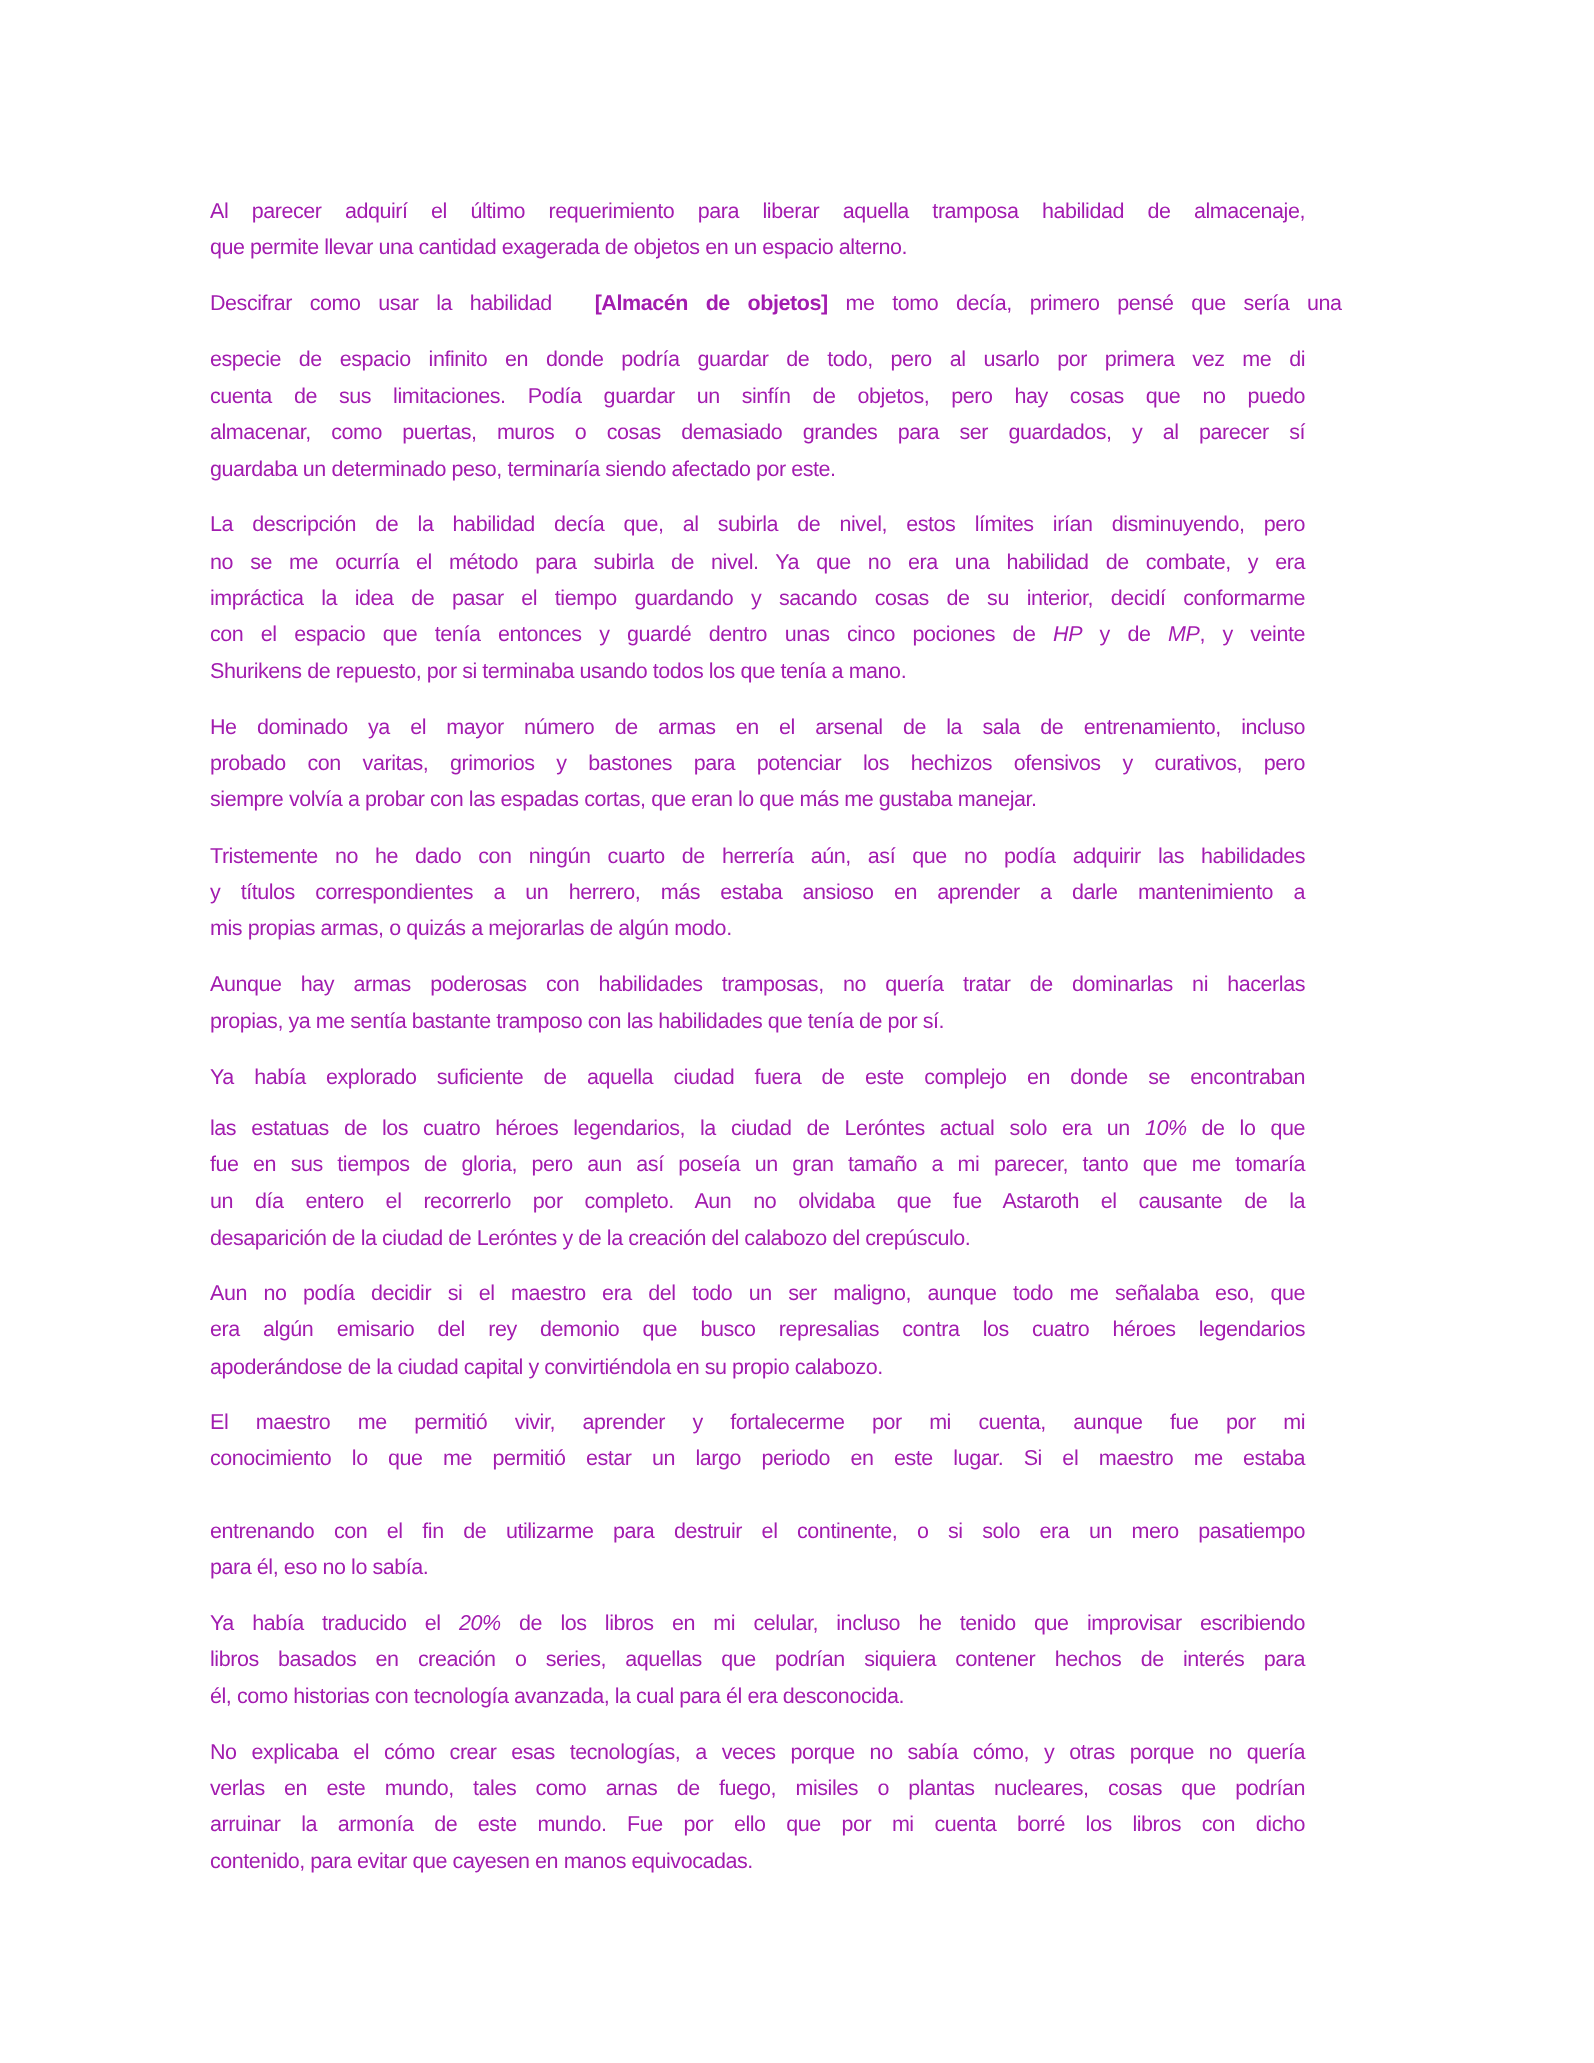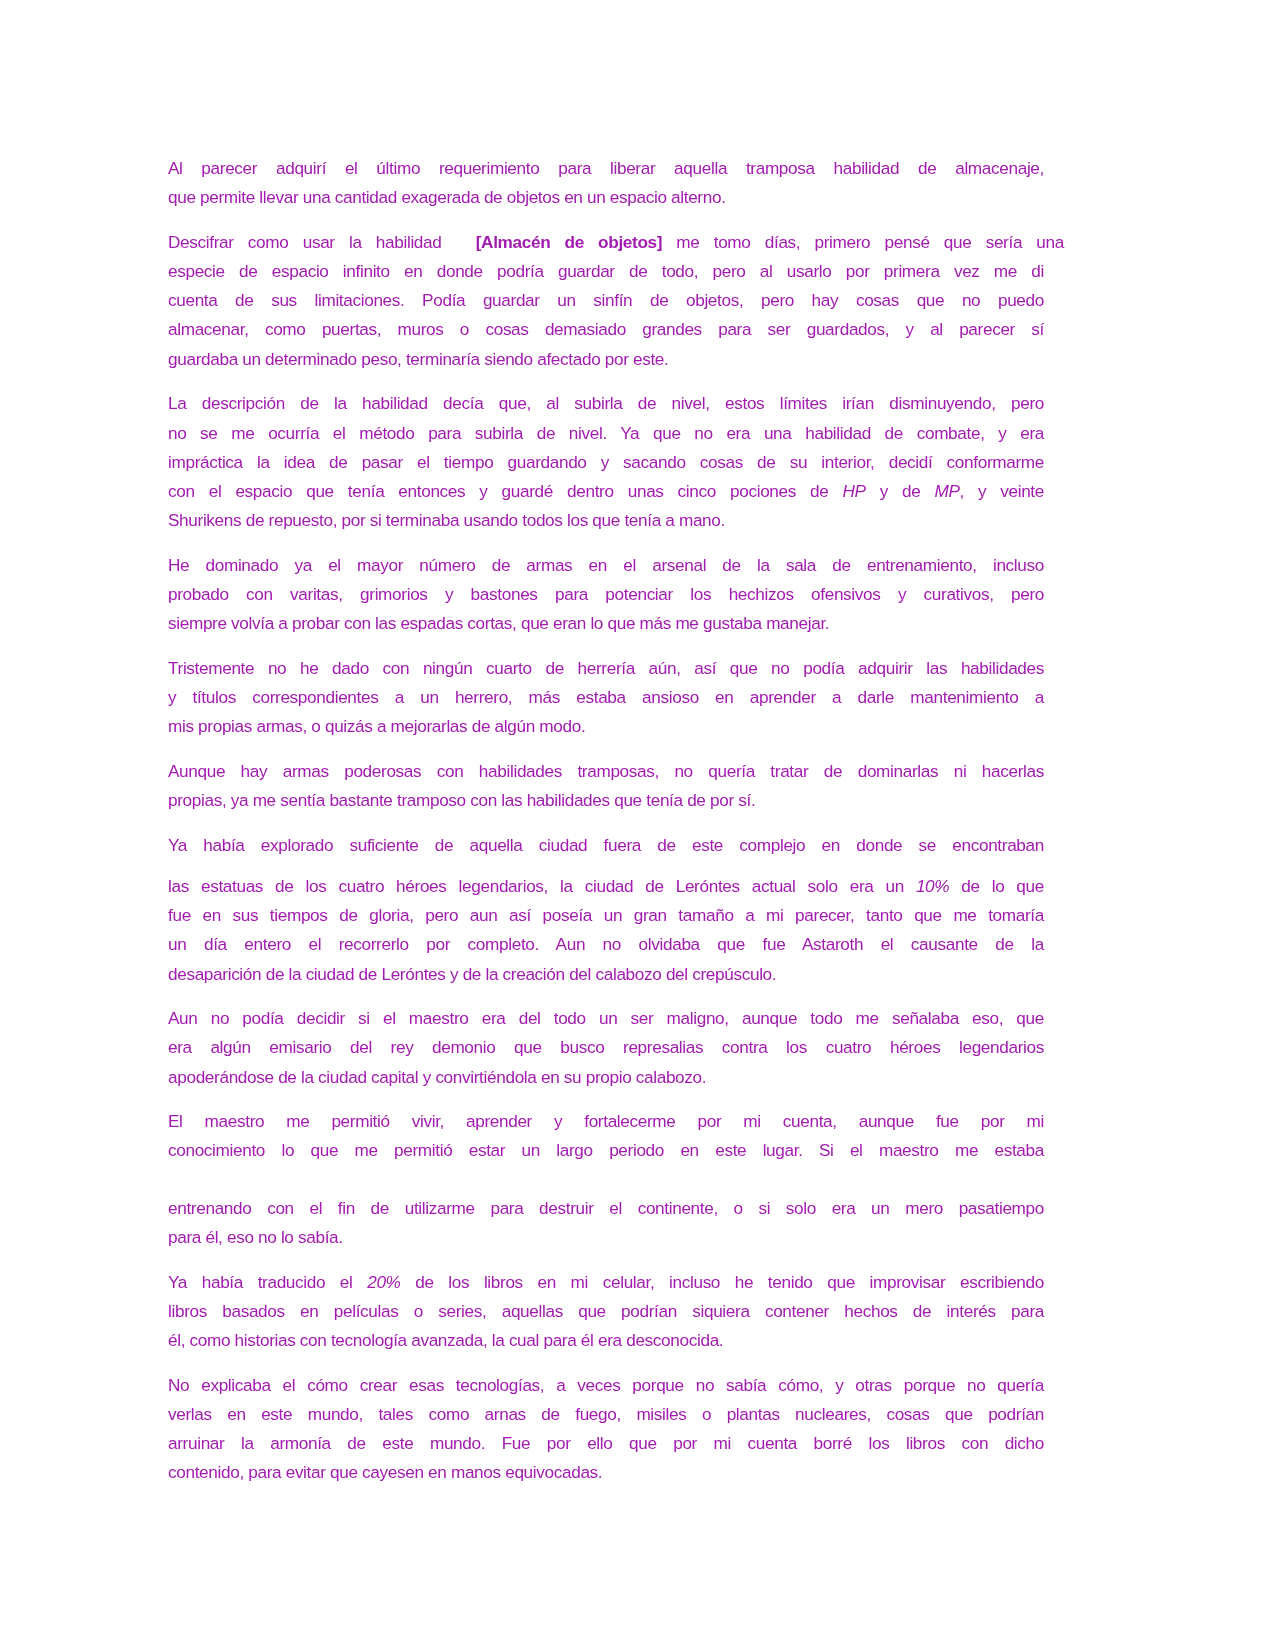--- a/index.html
+++ b/index.html
@@ -27,22 +27,22 @@
 </head>
 <body>
 
 <div class="page">
   <div class="text-column" id="text-column">
       <div class="para">
         <span class="line" style="display: block; width: auto; word-spacing: 14.3646px;"><span>Al parecer adquirí el último requerimiento para liberar aquella tramposa habilidad de almacenaje,</span></span>
         <span class="line last"><span>que permite llevar una cantidad exagerada de objetos en un espacio alterno.</span></span>
       </div>
       <div class="para">
-        <span class="line" style="display: block; width: auto; word-spacing: 9.79375px;"><span>Descifrar como usar la habilidad </span><span class="b">[Almacén de objetos]</span><span> me tomo días, primero pensé que sería una</span></span>
-        <span class="line" style="display: block; width: auto; word-spacing: 9.85662px;"><span>especie de espacio infinito en donde podría guardar de todo, pero al usarlo por primera vez me di</span></span>
+        <span class="line" style="display: block; width: auto; word-spacing: 9.79375px;"><span>Descifrar como usar la habilidad </span><span class="b">[Almacén de objetos]</span><span> me tomo decía, primero pensé que sería una</span></span>
+        <span class="line" style="display: block; width: auto; word-spacing: 9.85662px; margin-top: 16px;"><span>especie de espacio infinito en donde podría guardar de todo, pero al usarlo por primera vez me di</span></span>
         <span class="line" style="display: block; width: auto; word-spacing: 13.1937px;"><span>cuenta de sus limitaciones. Podía guardar un sinfín de objetos, pero hay cosas que no puedo</span></span>
         <span class="line" style="display: block; width: auto; word-spacing: 11.9163px;"><span>almacenar, como puertas, muros o cosas demasiado grandes para ser guardados, y al parecer sí</span></span>
         <span class="line last"><span>guardaba un determinado peso, terminaría siendo afectado por este.</span></span>
       </div>
       <div class="para">
         <span class="line" style="display: block; width: auto; word-spacing: 10.9469px;"><span>La descripción de la habilidad decía que, al subirla de nivel, estos límites irían disminuyendo, pero</span></span>
         <span class="line" style="display: block; width: auto; word-spacing: 9.26809px;"><span>no se me ocurría el método para subirla de nivel. Ya que no era una habilidad de combate, y era</span></span>
         <span class="line" style="display: block; width: auto; word-spacing: 9.73229px;"><span>impráctica la idea de pasar el tiempo guardando y sacando cosas de su interior, decidí conformarme</span></span>
         <span class="line" style="display: block; width: auto; word-spacing: 9.59983px;"><span>con el espacio que tenía entonces y guardé dentro unas cinco pociones de </span><span class="i">HP</span><span> y de </span><span class="i">MP</span><span>, y veinte</span></span>
         <span class="line last"><span>Shurikens de repuesto, por si terminaba usando todos los que tenía a mano.</span></span>
@@ -74,21 +74,21 @@
         <span class="line last"><span>apoderándose de la ciudad capital y convirtiéndola en su propio calabozo.</span></span>
       </div>
       <div class="para">
         <span class="line" style="display: block; width: auto; word-spacing: 17.5714px;"><span>El maestro me permitió vivir, aprender y fortalecerme por mi cuenta, aunque fue por mi</span></span>
         <span class="line" style="display: block; width: auto; word-spacing: 11.9404px;"><span>conocimiento lo que me permitió estar un largo periodo en este lugar. Si el maestro me estaba</span></span>
         <span class="line" style="display: block; width: auto; word-spacing: 11.251px; margin-top: 28px;"><span>entrenando con el fin de utilizarme para destruir el continente, o si solo era un mero pasatiempo</span></span>
         <span class="line last"><span>para él, eso no lo sabía.</span></span>
       </div>
       <div class="para">
         <span class="line" style="display: block; width: auto; word-spacing: 10.2383px;"><span>Ya había traducido el </span><span class="i">20%</span><span> de los libros en mi celular, incluso he tenido que improvisar escribiendo</span></span>
-        <span class="line" style="display: block; width: auto; word-spacing: 10.8571px;"><span>libros basados en películas o series, aquellas que podrían siquiera contener hechos de interés para</span></span>
+        <span class="line" style="display: block; width: auto; word-spacing: 10.8571px;"><span>libros basados en creación o series, aquellas que podrían siquiera contener hechos de interés para</span></span>
         <span class="line last"><span>él, como historias con tecnología avanzada, la cual para él era desconocida.</span></span>
       </div>
       <div class="para">
         <span class="line" style="display: block; width: auto; word-spacing: 7.48254px;"><span>No explicaba el cómo crear esas tecnologías, a veces porque no sabía cómo, y otras porque no quería</span></span>
         <span class="line" style="display: block; width: auto; word-spacing: 11.0625px;"><span>verlas en este mundo, tales como arnas de fuego, misiles o plantas nucleares, cosas que podrían</span></span>
         <span class="line" style="display: block; width: auto; word-spacing: 12.1167px;"><span>arruinar la armonía de este mundo. Fue por ello que por mi cuenta borré los libros con dicho</span></span>
         <span class="line last"><span>contenido, para evitar que cayesen en manos equivocadas.</span></span>
       </div>
     </div>
 </div>

